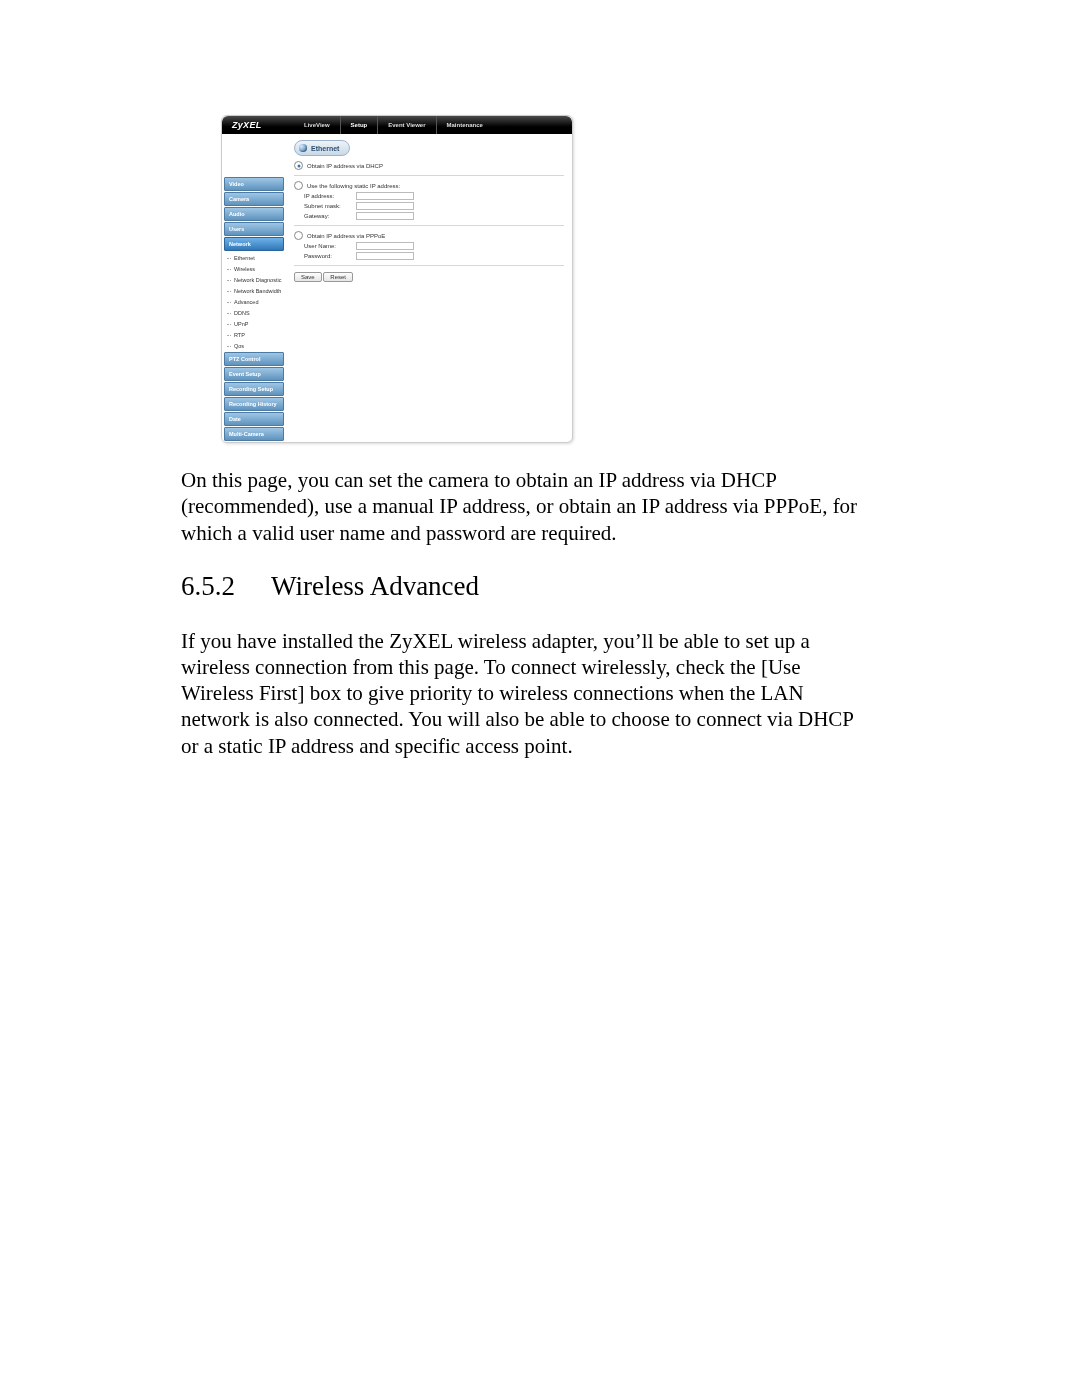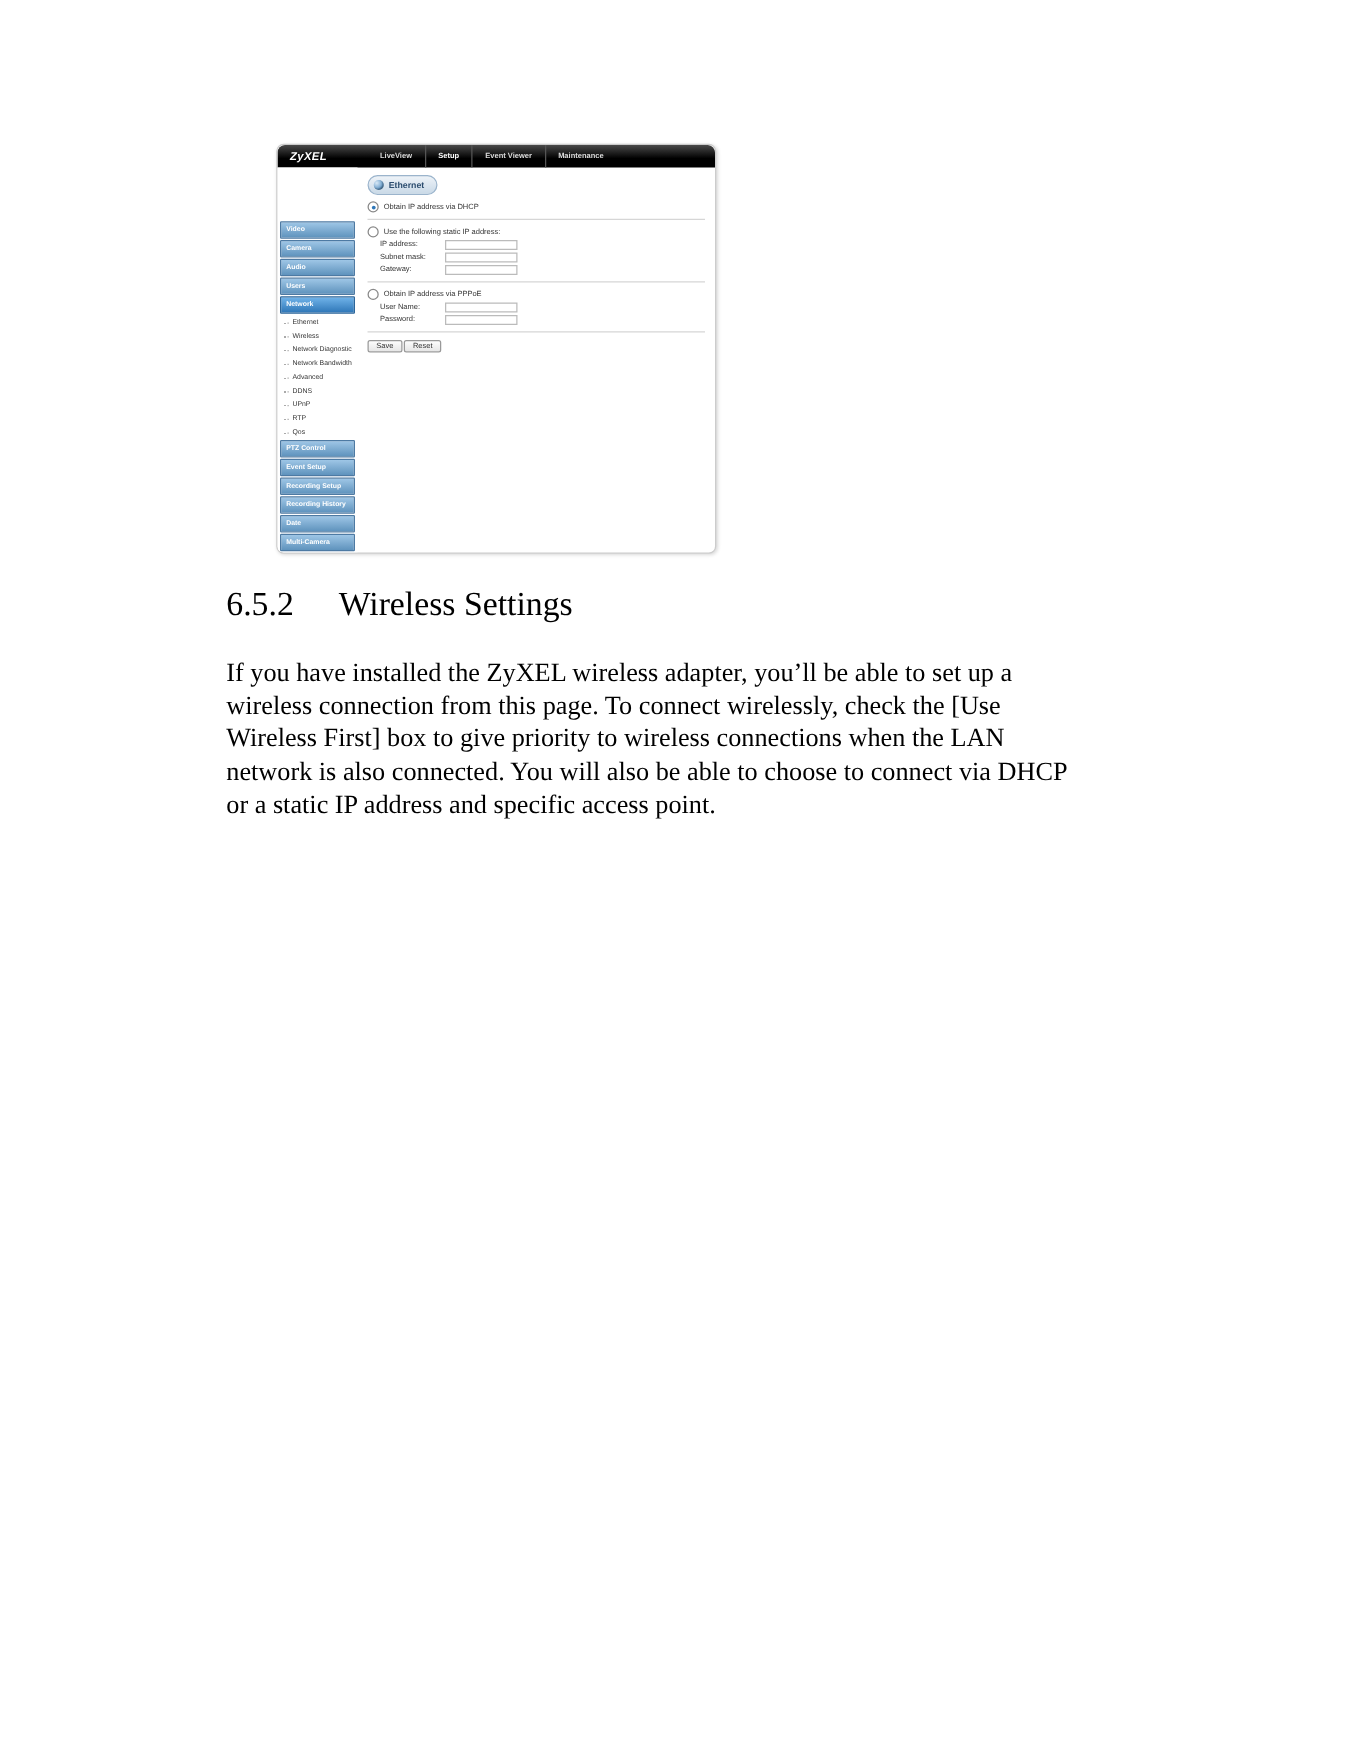--- a/index.html
+++ b/index.html
@@ -321,21 +321,22 @@
 
         <div class="btns">
           <span class="btn">Save</span>
           <span class="btn">Reset</span>
         </div>
       </div>
     </div>
   </div>
 
   <div class="body-text">
+    <p>On this page, you can set the camera to obtain an IP address via DHCP (recommended), use a manual IP address, or obtain an IP address via PPPoE, for which a valid user name and password are required.</p>
 
     <div class="section-heading">
       <span class="num">6.5.2</span>
-      <span>Wireless Settings</span>
+      <span>Wireless Advanced</span>
     </div>
 
     <p>If you have installed the ZyXEL wireless adapter, you’ll be able to set up a wireless connection from this page. To connect wirelessly, check the [Use Wireless First] box to give priority to wireless connections when the LAN network is also connected. You will also be able to choose to connect via DHCP or a static IP address and specific access point.</p>
   </div>
 </div>
 
 </body></html>

